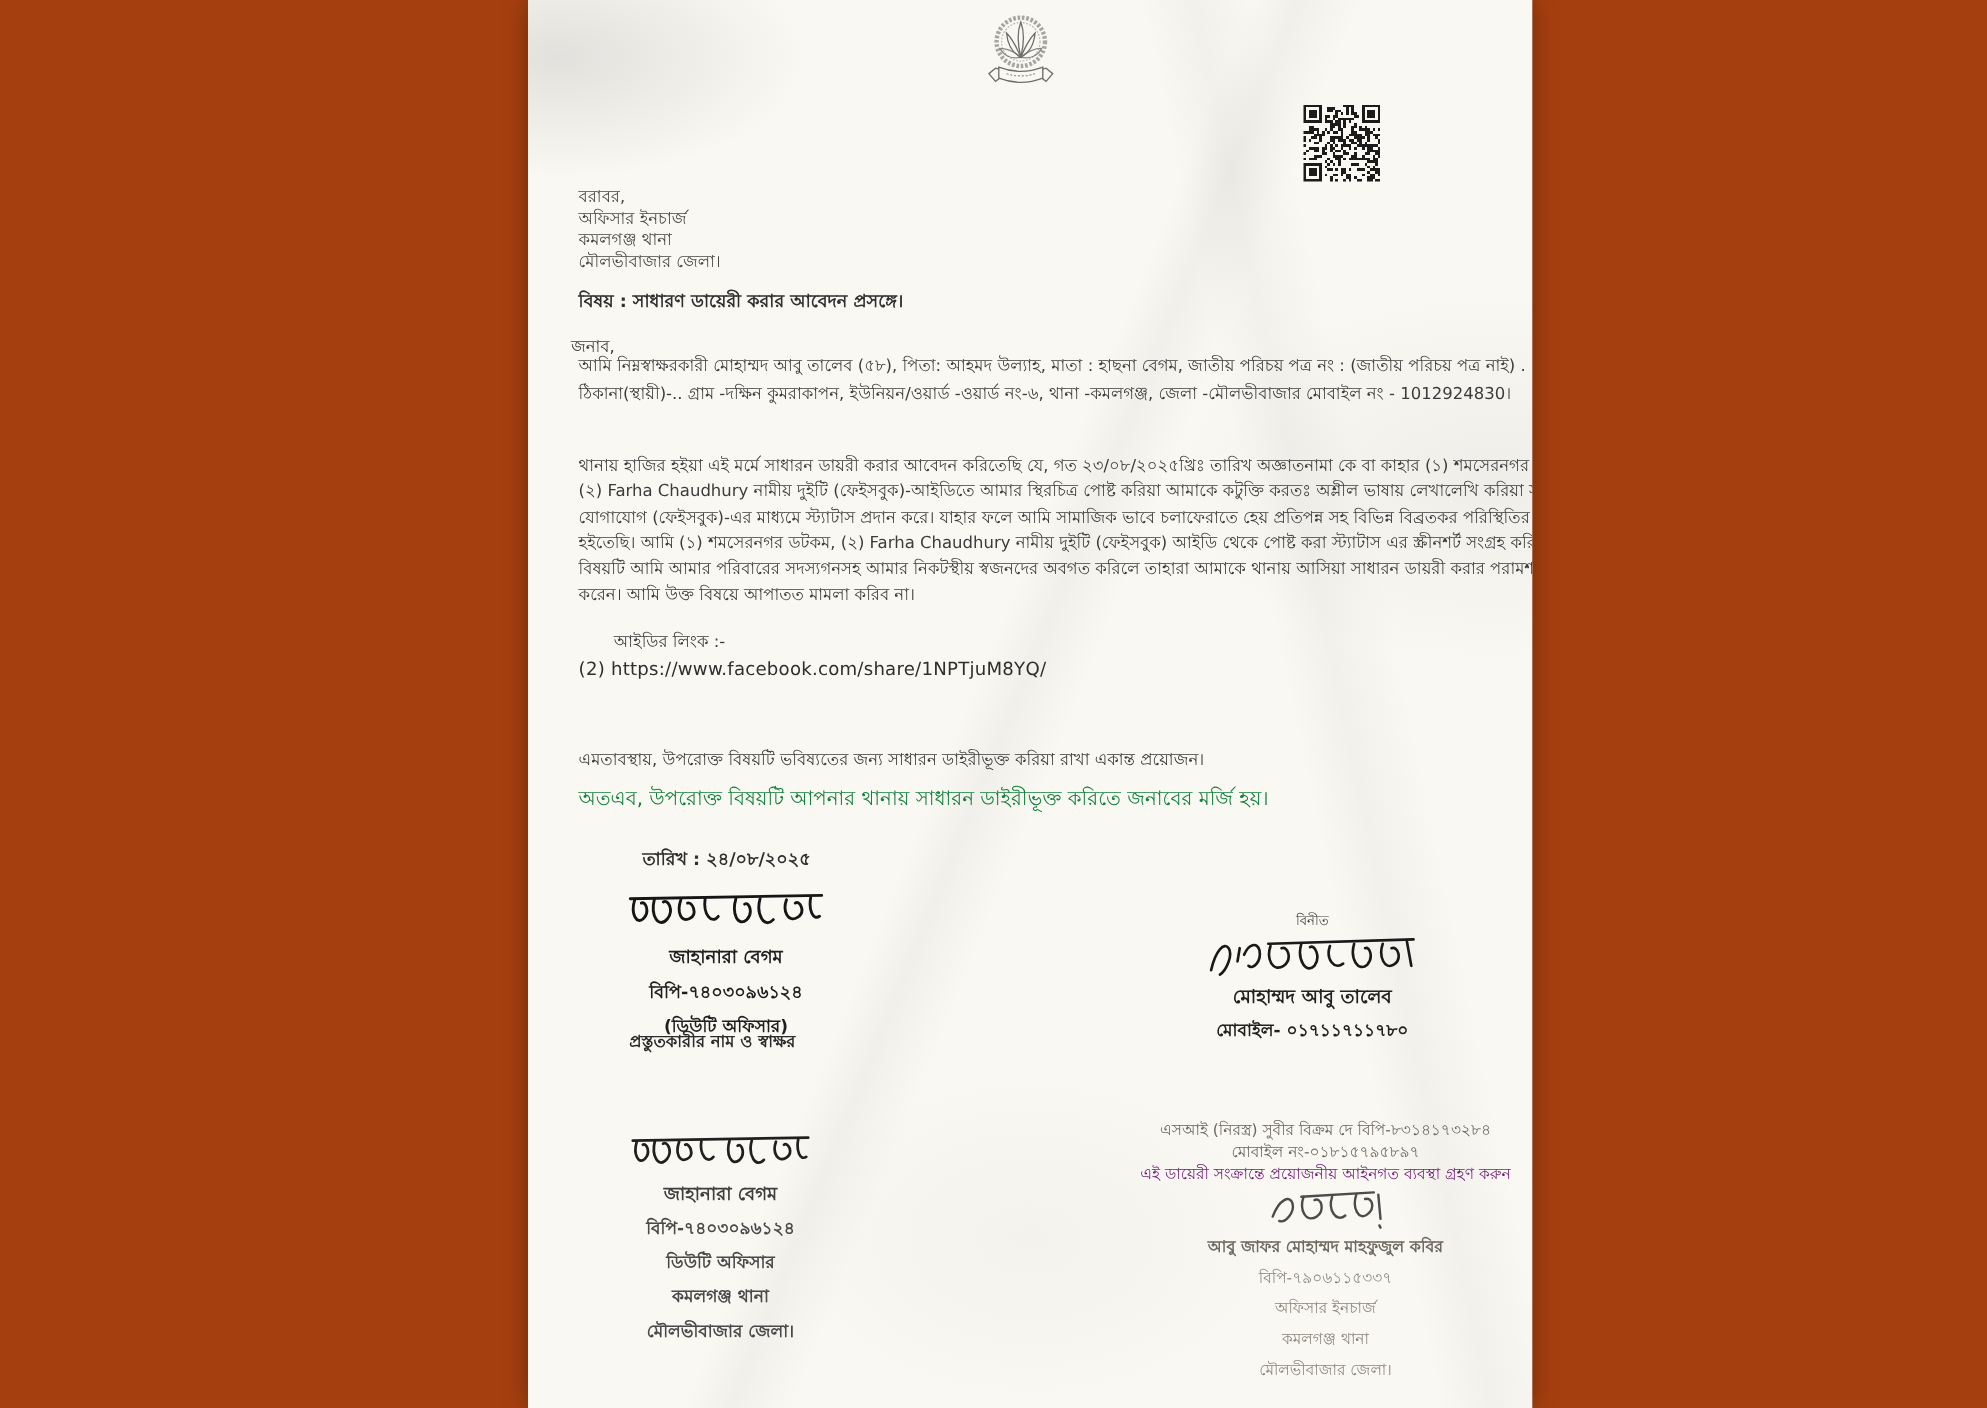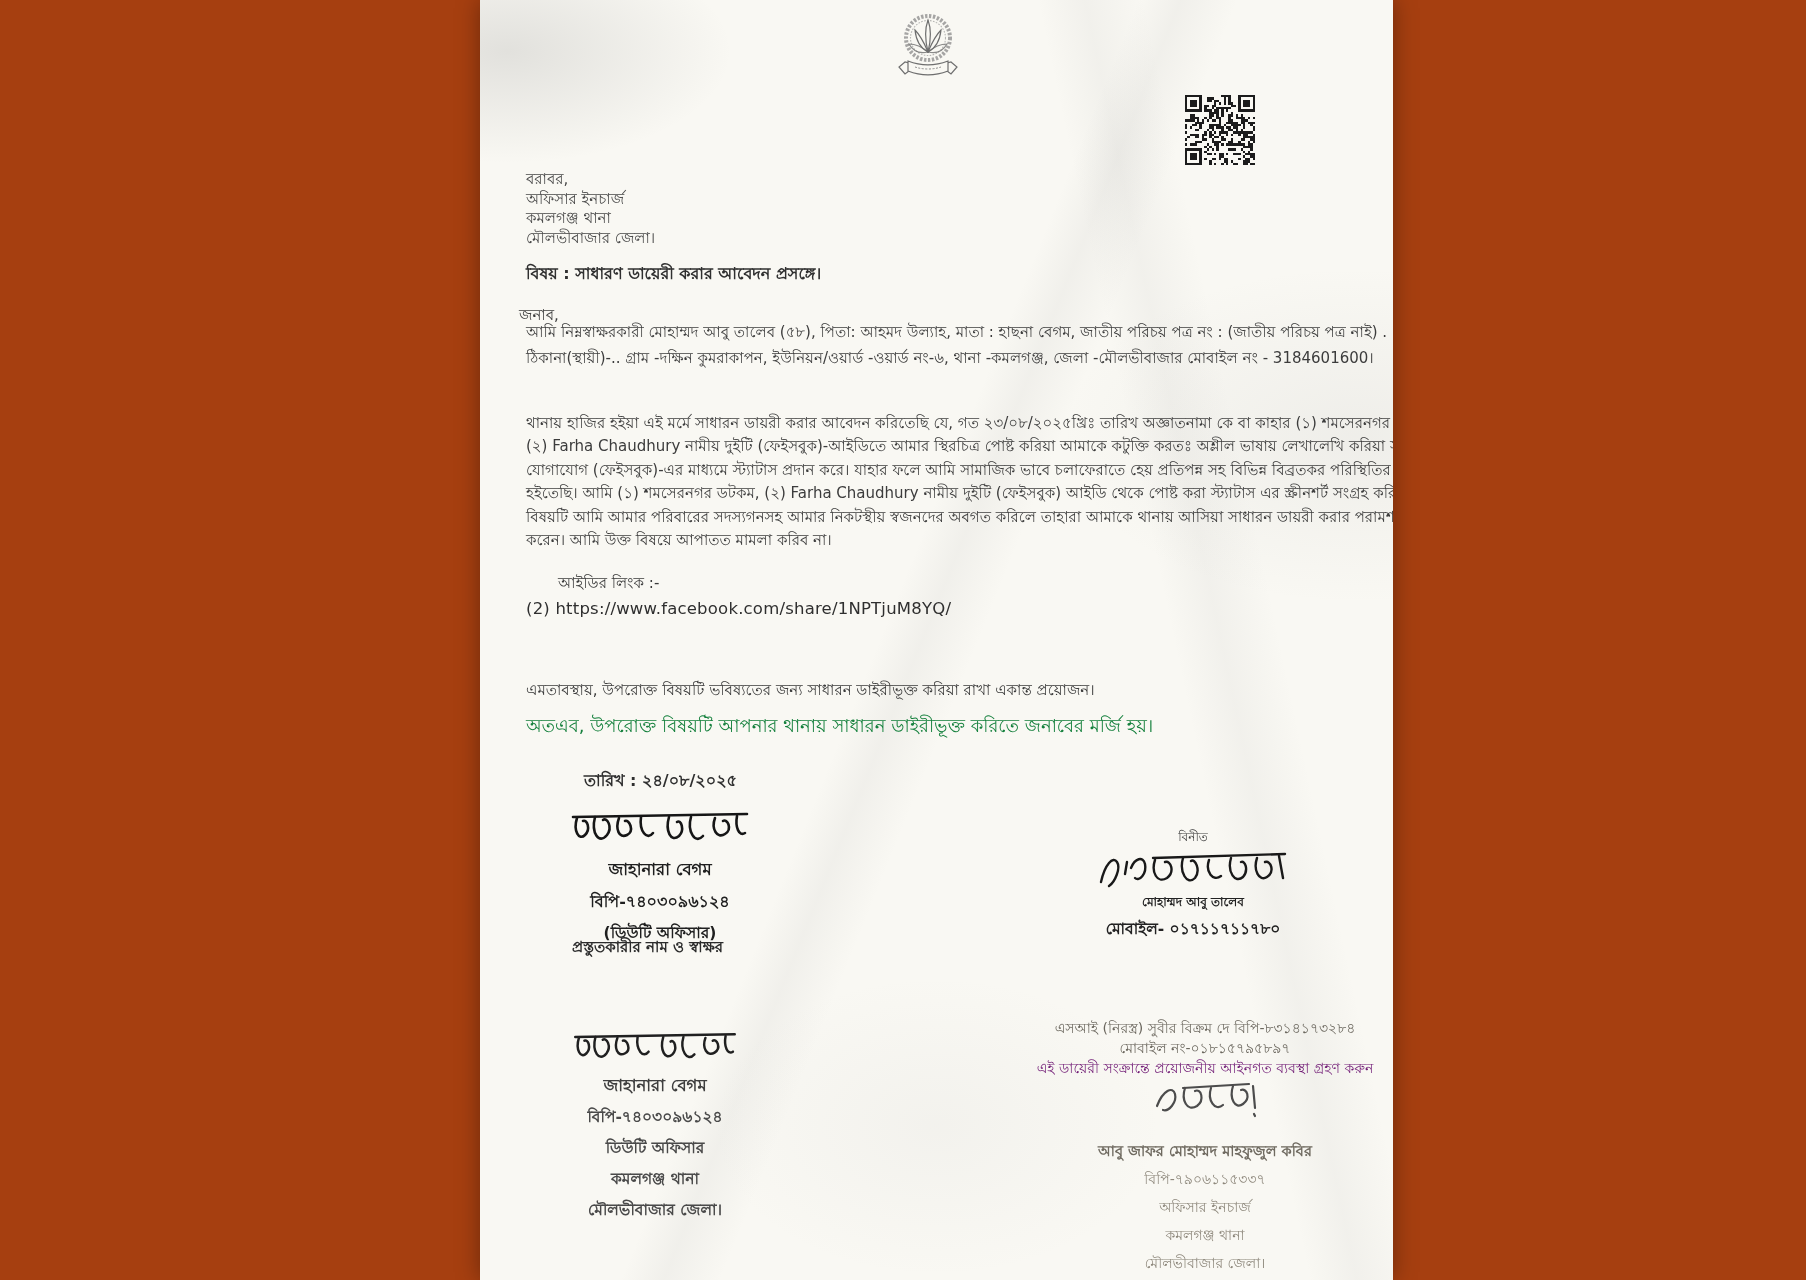--- a/index.html
+++ b/index.html
@@ -39,29 +39,29 @@
   .closing1{left:46px;top:678px;font-size:15px;color:#3a3a3a;}
   .closing2{left:46px;top:712px;font-size:18px;color:#15803d;}
   .dateline{left:104px;top:768px;font-size:16px;font-weight:700;color:#2f2f2f;}
   .sig-left{left:70px;top:805px;width:220px;text-align:center;}
   .sig-left .nm{font-size:16.5px;font-weight:700;color:#1f1f1f;margin-top:4px;}
   .sig-left .bp{font-size:16px;font-weight:700;color:#1f1f1f;margin-top:5px;}
   .sig-left .rl{font-size:15.5px;font-weight:700;color:#1f1f1f;margin-top:5px;}
   .preparer{left:92px;top:935px;font-size:15px;font-weight:700;color:#2c2c2c;}
   .sig-right{left:608px;top:828px;width:210px;text-align:center;}
   .sig-right .lbl{font-size:12px;color:#3a3a3a;}
-  .sig-right .nm{font-size:12px;font-weight:700;color:#222;margin-top:1px;}
+  .sig-right .nm{font-size:17px;font-weight:700;color:#222;margin-top:1px;}
   .sig-right .mb{font-size:15.5px;font-weight:700;color:#222;margin-top:4px;}
   .sig-bl{left:75px;top:1026px;width:200px;text-align:center;color:#3f3f3f;}
   .sig-bl .nm{font-size:16.5px;font-weight:700;margin-top:3px;}
   .sig-bl .r{font-size:15.5px;font-weight:600;margin-top:5px;color:#4a4a4a;}
   .sig-br{left:552px;top:1018px;width:346px;text-align:center;}
   .sig-br .l1{font-size:14px;color:#6b675e;line-height:20px;}
   .sig-br .l3{font-size:14px;color:#701a75;line-height:20px;}
-  .sig-br .nm{font-size:14.5px;font-weight:600;color:#6f6a60;margin-top:20px;}
+  .sig-br .nm{font-size:14.5px;font-weight:600;color:#6f6a60;margin-top:2px;}
   .sig-br .r{font-size:14px;color:#8d877b;margin-top:4px;}
   svg{display:block;}
 </style>
 </head>
 <body style="background: rgb(166, 63, 16);">
 
 <div id="screen">
   <div class="paper" style="background: rgb(249, 248, 243);">
 
     <div class="abs" style="left:405px;top:10px;width:86px;height:70px;">
@@ -397,21 +397,21 @@
       <div class="line">কমলগঞ্জ থানা</div>
       <div class="line">মৌলভীবাজার জেলা।</div>
     </div>
 
     <div class="abs subject bn line">বিষয় : সাধারণ ডায়েরী করার আবেদন প্রসঙ্গে।</div>
 
     <div class="abs salutation bn line">জনাব,</div>
 
     <div class="abs para1 bn">
       <div class="line">আমি নিম্নস্বাক্ষরকারী মোহাম্মদ আবু তালেব (৫৮), পিতা: আহমদ উল্যাহ, মাতা : হাছনা বেগম, জাতীয় পরিচয় পত্র নং : (জাতীয় পরিচয় পত্র নাই) .</div>
-      <div class="line">ঠিকানা(স্থায়ী)-.. গ্রাম -দক্ষিন কুমরাকাপন, ইউনিয়ন/ওয়ার্ড -ওয়ার্ড নং-৬, থানা -কমলগঞ্জ, জেলা -মৌলভীবাজার মোবাইল নং - 3184601600।</div>
+      <div class="line">ঠিকানা(স্থায়ী)-.. গ্রাম -দক্ষিন কুমরাকাপন, ইউনিয়ন/ওয়ার্ড -ওয়ার্ড নং-৬, থানা -কমলগঞ্জ, জেলা -মৌলভীবাজার মোবাইল নং - 1012924830।</div>
     </div>
 
     <div class="abs para2 bn">
       <div class="line">থানায় হাজির হইয়া এই মর্মে সাধারন ডায়রী করার আবেদন করিতেছি যে, গত ২৩/০৮/২০২৫খ্রিঃ তারিখ অজ্ঞাতনামা কে বা কাহার (১) শমসেরনগর ডটকম,</div>
       <div class="line">(২) Farha Chaudhury নামীয় দুইটি (ফেইসবুক)-আইডিতে আমার স্থিরচিত্র পোষ্ট করিয়া আমাকে কটুক্তি করতঃ অশ্লীল ভাষায় লেখালেখি করিয়া সামাজিক</div>
       <div class="line">যোগাযোগ (ফেইসবুক)-এর মাধ্যমে স্ট্যাটাস প্রদান করে। যাহার ফলে আমি সামাজিক ভাবে চলাফেরাতে হেয় প্রতিপন্ন সহ বিভিন্ন বিব্রতকর পরিস্থিতির সম্মুখিন</div>
       <div class="line">হইতেছি। আমি (১) শমসেরনগর ডটকম, (২) Farha Chaudhury নামীয় দুইটি (ফেইসবুক) আইডি থেকে পোষ্ট করা স্ট্যাটাস এর স্ক্রীনশর্ট সংগ্রহ করি। উক্ত</div>
       <div class="line">বিষয়টি আমি আমার পরিবারের সদস্যগনসহ আমার নিকটস্থীয় স্বজনদের অবগত করিলে তাহারা আমাকে থানায় আসিয়া সাধারন ডায়রী করার পরামর্শ প্রদান</div>
       <div class="line">করেন। আমি উক্ত বিষয়ে আপাতত মামলা করিব না।</div>
     </div>

